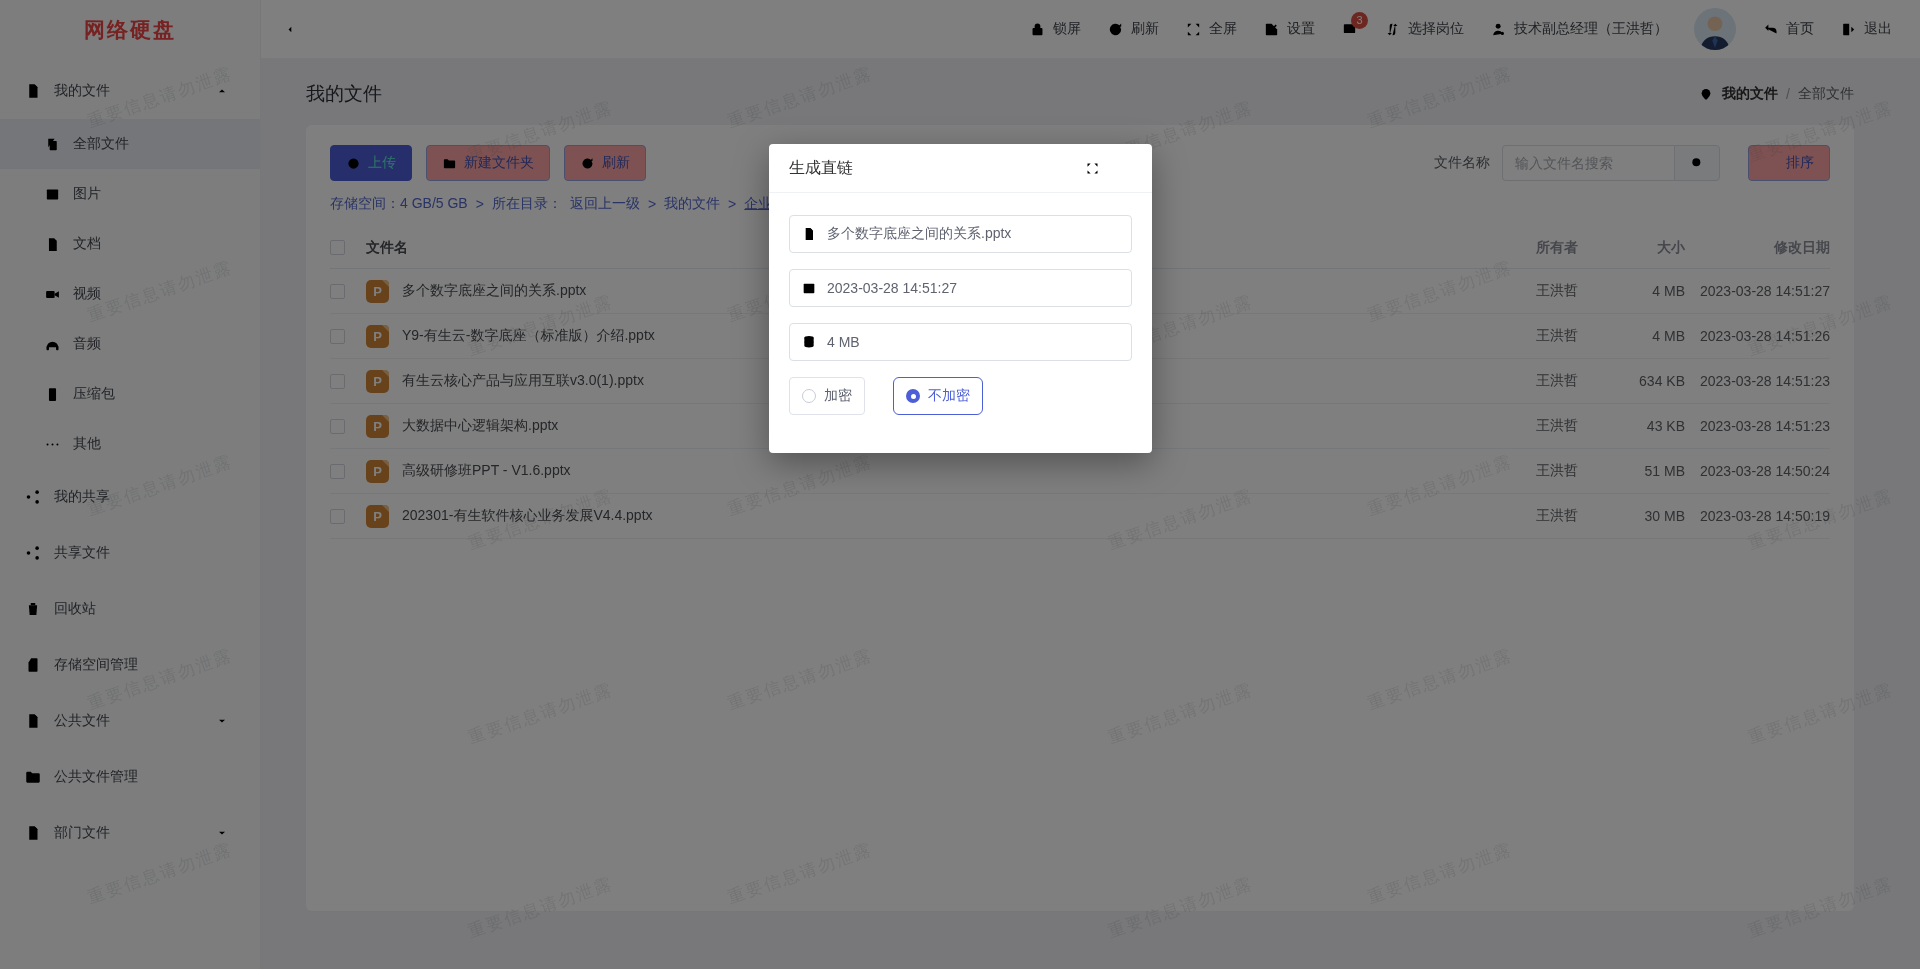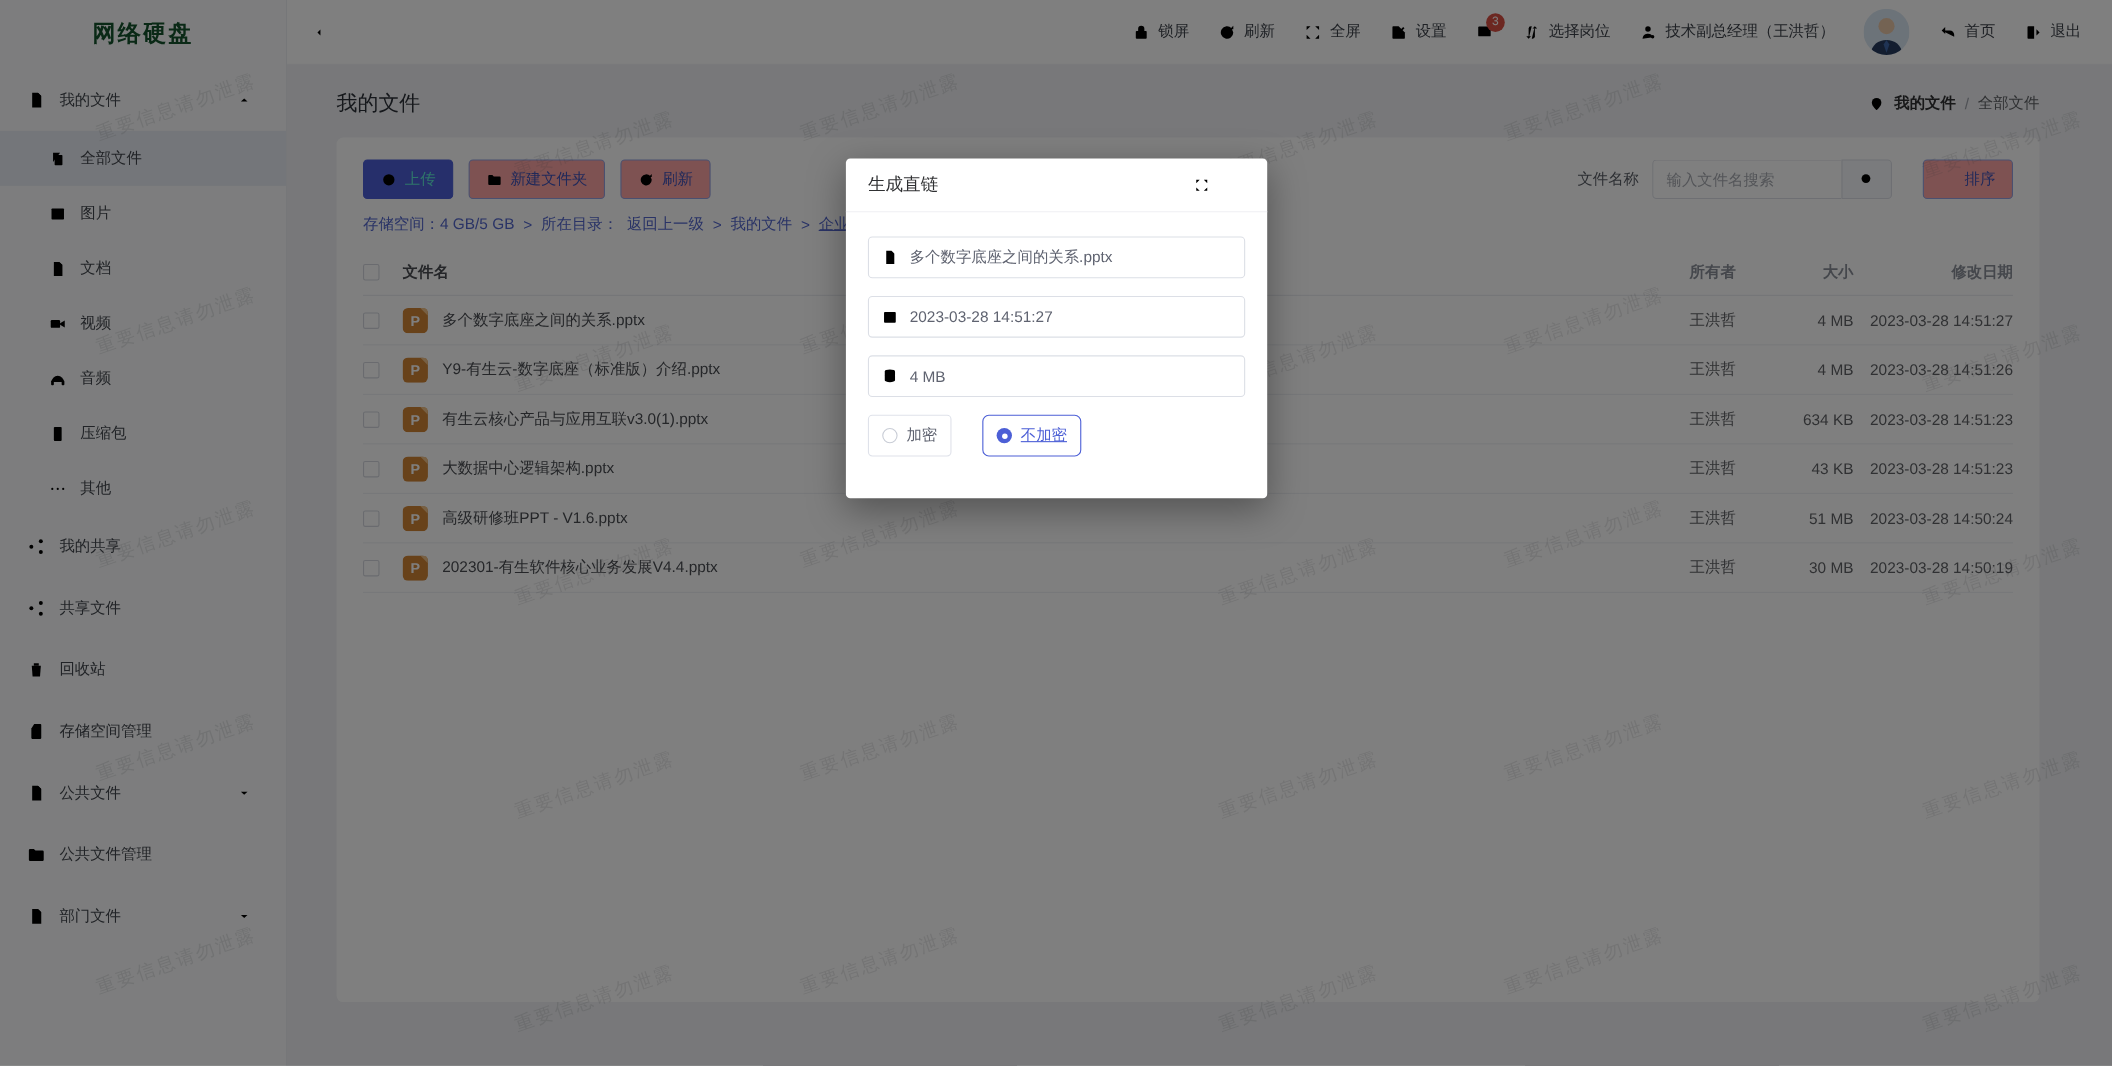--- a/index.html
+++ b/index.html
@@ -8,21 +8,21 @@
     position:relative;
     font-family:"Liberation Sans","DejaVu Sans",sans-serif;
     background:#f0f1f4;
     color:#3f434a;
   }
   
   .ico { display:inline-block; vertical-align:middle; flex:none; }
 
   
   .sidebar { position:absolute; left:0; top:0; bottom:0; width:261px; background:#fafbfc; border-right:1px solid #eceef2; z-index:1; }
-  .logo { height:59px; display:flex; align-items:center; justify-content:center; font-size:21px; font-weight:700; letter-spacing:2px; color:#14532d; }
+  .logo { height:59px; display:flex; align-items:center; justify-content:center; font-size:21px; font-weight:700; letter-spacing:2px; color:#ef4444; }
   .menu { padding-top:4px; }
   .m-item { height:56px; display:flex; align-items:center; padding:0 20px 0 24px; font-size:14px; color:#43474e; cursor:pointer; }
   .m-item .ico { width:18px; height:18px; margin-right:12px; color:#4a4e55; }
   .m-item.sub { height:50px; padding-left:44px; }
   .m-item.sub .ico { width:17px; height:17px; }
   .m-item.active { background:#e9edf4; }
   .m-item .chev { margin-left:auto; width:12px; height:12px; color:#8a8f99; }
 
   
   .header { position:absolute; left:261px; top:0; right:0; height:59px; background:#fff; border-bottom:1px solid #f1f2f5; display:flex; align-items:center; padding:0 28px 0 24px; z-index:1; }
@@ -86,21 +86,21 @@
   .modal-head .tools { margin-left:auto; display:flex; align-items:center; gap:15px; color:#909399; }
   .modal-head .tools .ico { width:15px; height:15px; cursor:pointer; }
   .modal-head .tools .ico.x { width:17px; height:17px; }
   .modal-body { padding:22px 20px 22px; }
   .field { height:38px; border:1px solid #dcdfe6; border-radius:4px; display:flex; align-items:center; gap:10px; padding:0 11px; margin-bottom:16px; font-size:14px; color:#5f6370; overflow:hidden; white-space:nowrap; }
   .field .ico { width:16px; height:16px; color:#5668cf; }
   .field.last { margin-bottom:0; }
   .radio-row { display:flex; gap:28px; margin-bottom:16px; }
   .radio-box { height:38px; border:1px solid #dfe2ea; border-radius:4px; display:flex; align-items:center; gap:8px; padding:0 12px; font-size:14px; color:#5f6370; cursor:pointer; background:#fff; }
   .radio-dot { width:14px; height:14px; border-radius:50%; border:1px solid #c9cdd6; background:#fff; flex:none; }
-  .radio-box.checked { border:1px solid #4c5fd6; border-radius:6px; color:#4c5fd6;text-decoration:underline; }
+  .radio-box.checked { border:1px solid #4c5fd6; border-radius:6px; color:#4c5fd6; }
   .radio-box.checked .radio-dot { border:none; background:#4c5fd6; position:relative; }
   .radio-box.checked .radio-dot::after { content:""; position:absolute; left:4.5px; top:4.5px; width:5px; height:5px; border-radius:50%; background:#fff; }
 </style>
 </head>
 <body>
 
 <svg width="0" height="0" style="position:absolute">
   <defs>
     <symbol id="i-doc" viewBox="0 0 24 24">
         <path d="M7 3h7l4 4v14H7z"></path>

